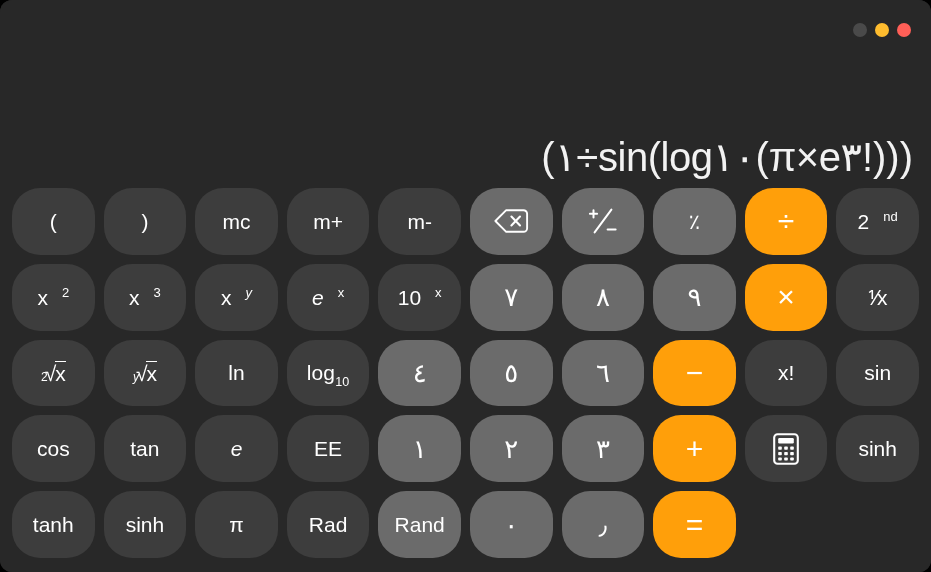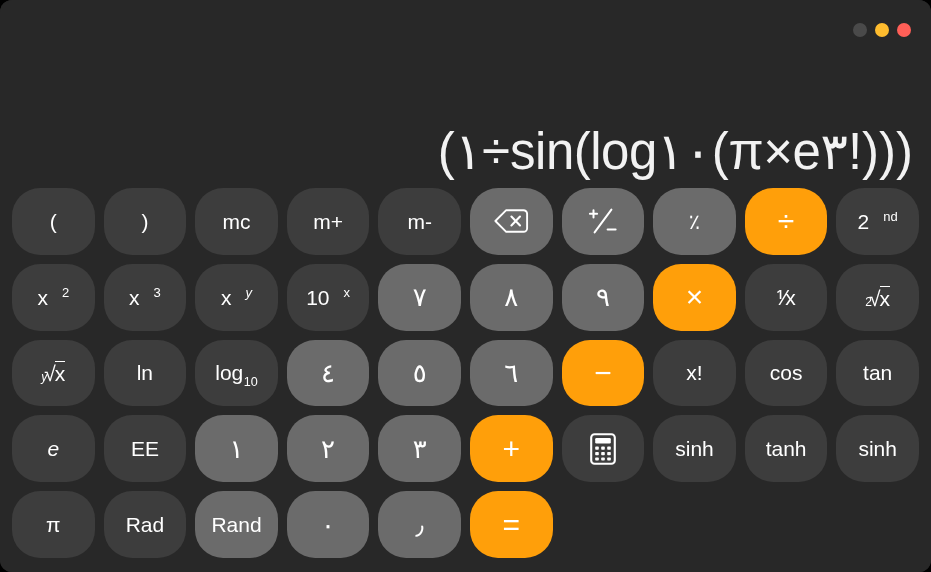--- a/index.html
+++ b/index.html
@@ -54,21 +54,21 @@
     height: 140px;
     padding: 0 18px 8px 18px;
     display: flex;
     align-items: flex-end;
     justify-content: flex-end;
     background: #282828;
   }
 
   #display-expression {
     color: #f2f2f2;
-    font-size: 51px;
+    font-size: 40px;
     line-height: 1.12;
     font-weight: 300;
     letter-spacing: -0.5px;
     white-space: nowrap;
     direction: ltr;
     unicode-bidi: plaintext;
     text-align: right;
   }
 
   
@@ -205,20 +205,23 @@
       <button class="key fn">
         <span class="lbl">x<span class="sup">2</span></span>
       </button>
       <button class="key fn">
         <span class="lbl">x<span class="sup">3</span></span>
       </button>
       <button class="key fn">
         <span class="lbl">x<span class="sup ital">y</span></span>
       </button>
       <button class="key fn">
+        <span class="lbl"><span class="ital">e</span><span class="sup">x</span></span>
+      </button>
+      <button class="key fn">
         <span class="lbl">10<span class="sup">x</span></span>
       </button>
       <button class="key digit">
         <span class="lbl">٧</span>
       </button>
       <button class="key digit">
         <span class="lbl">٨</span>
       </button>
       <button class="key digit">
         <span class="lbl">٩</span>
@@ -248,20 +251,23 @@
         <span class="lbl">٥</span>
       </button>
       <button class="key digit">
         <span class="lbl">٦</span>
       </button>
       <button class="key op">
         <span class="lbl">−</span>
       </button>
       <button class="key fn">
         <span class="lbl">x!</span>
+      </button>
+      <button class="key fn">
+        <span class="lbl">sin</span>
       </button>
       <button class="key fn">
         <span class="lbl">cos</span>
       </button>
       <button class="key fn">
         <span class="lbl">tan</span>
       </button>
       <button class="key fn">
         <span class="lbl ital">e</span>
       </button>

